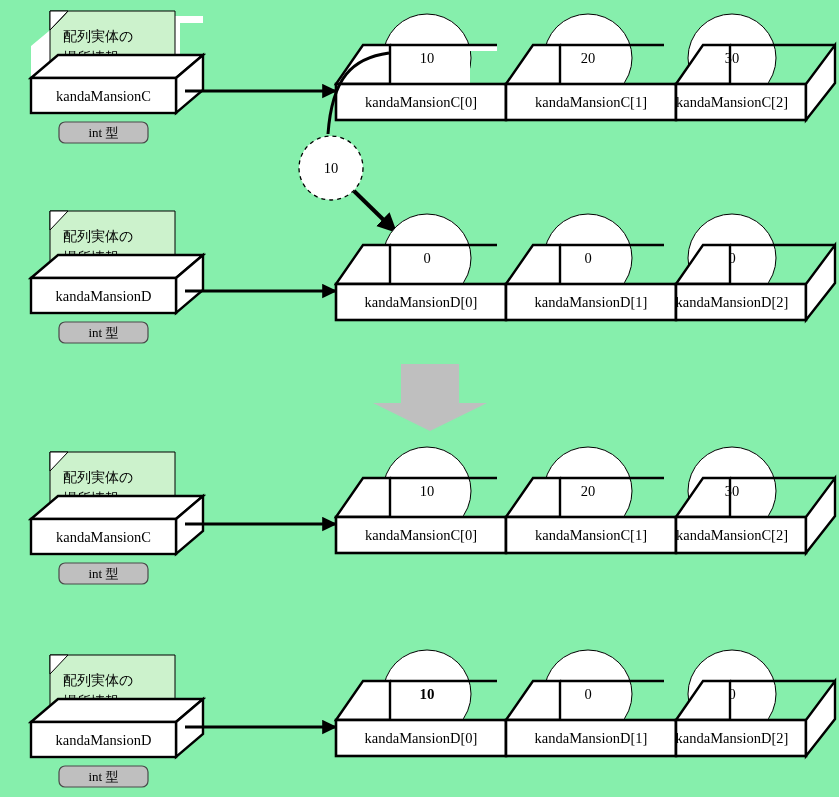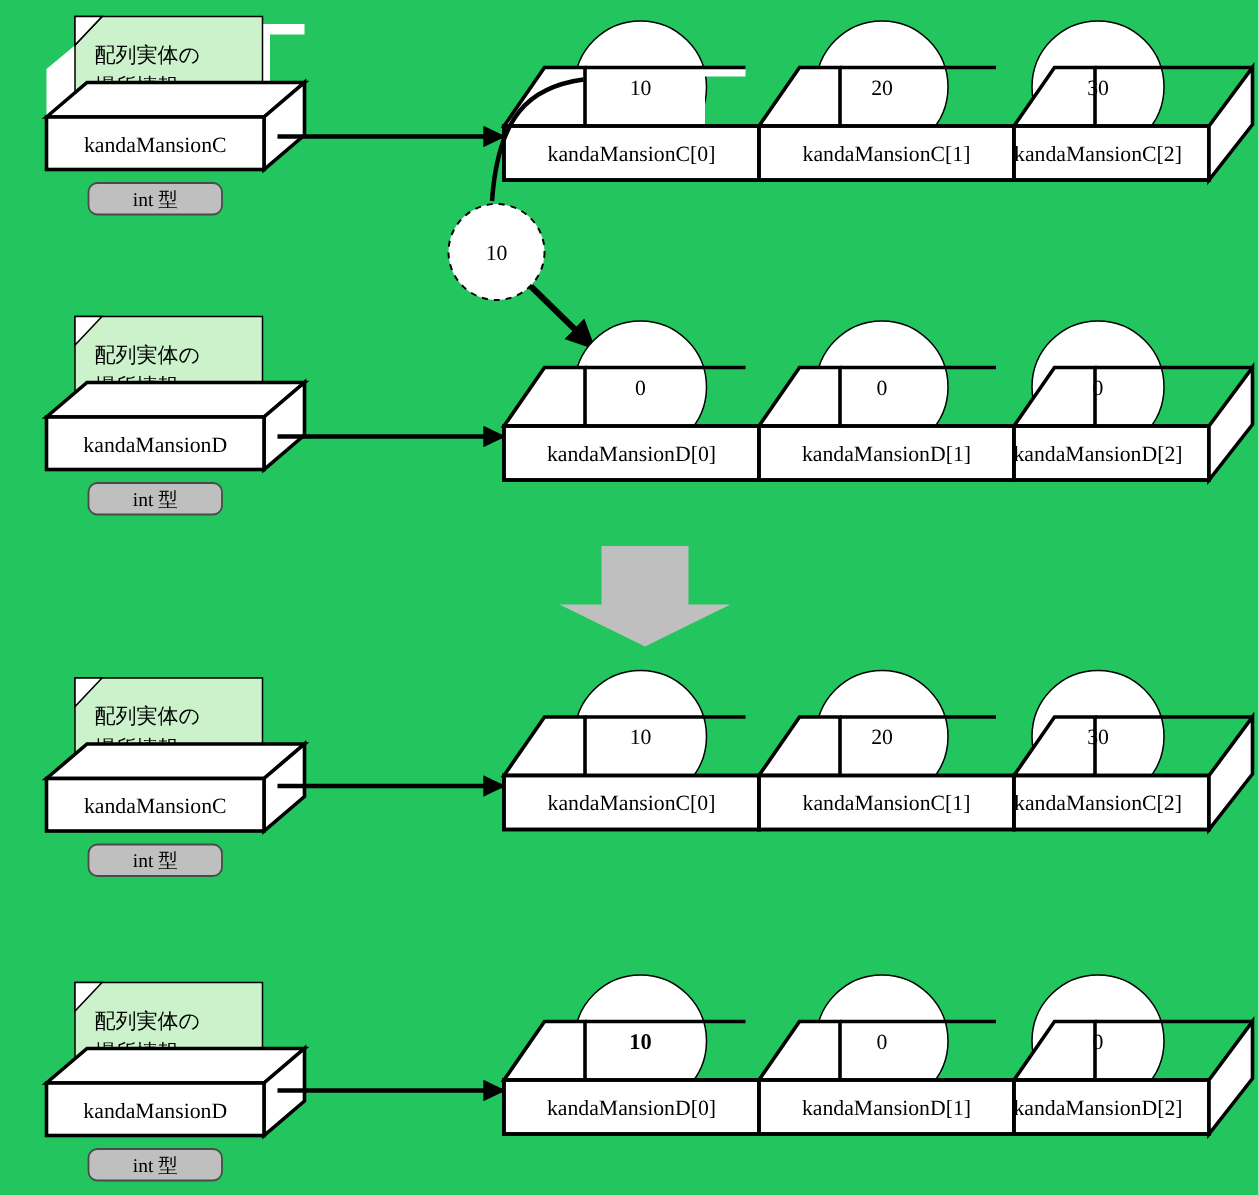--- a/index.html
+++ b/index.html
@@ -1,17 +1,17 @@
 <!DOCTYPE html>
 <html><head>
 <meta charset="utf-8">
 <style>
   html,body{margin:0;padding:0;background:#ffffff;}
   body{width:839px;height:797px;font-family:"Liberation Serif",serif;}
-  #stage{position:relative;width:839px;height:797px;overflow:hidden;background:#22c55e;}
+  #stage{position:relative;width:839px;height:797px;overflow:hidden;background:#86efac;}
   svg{display:block;}
   .serif{font-family:"Liberation Serif",serif;}
   .sans{font-family:"Liberation Sans",sans-serif;}
 </style>
 </head>
 <body>
 
 <div id="stage">
 <svg width="839" height="797" viewBox="0 0 839 797" xmlns="http://www.w3.org/2000/svg">
 

